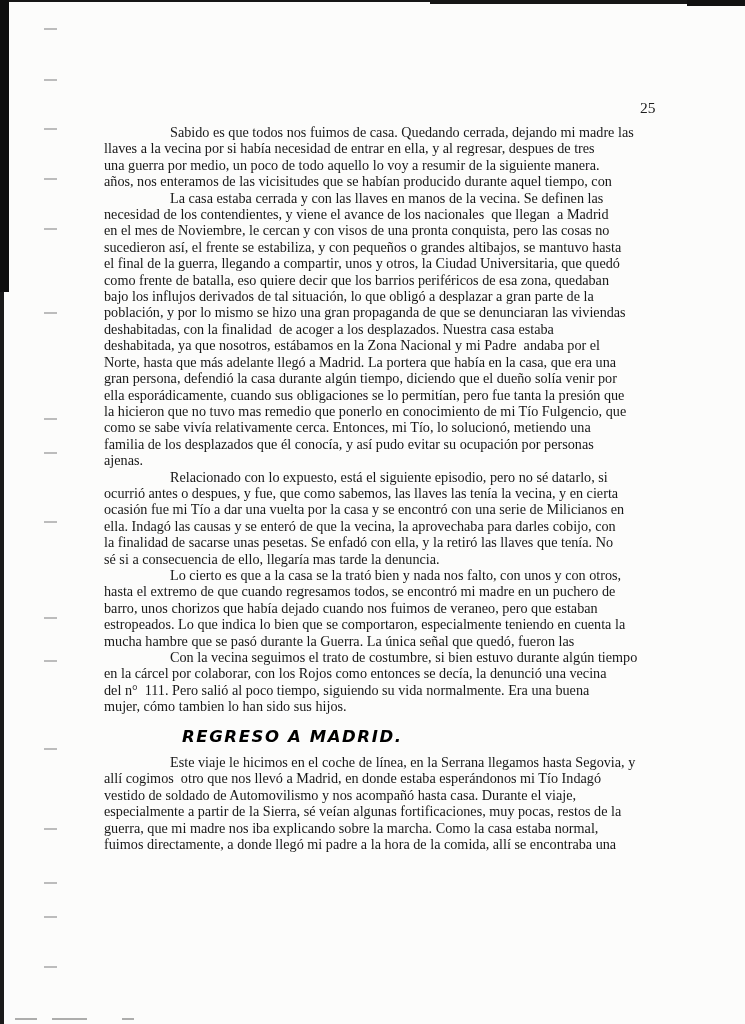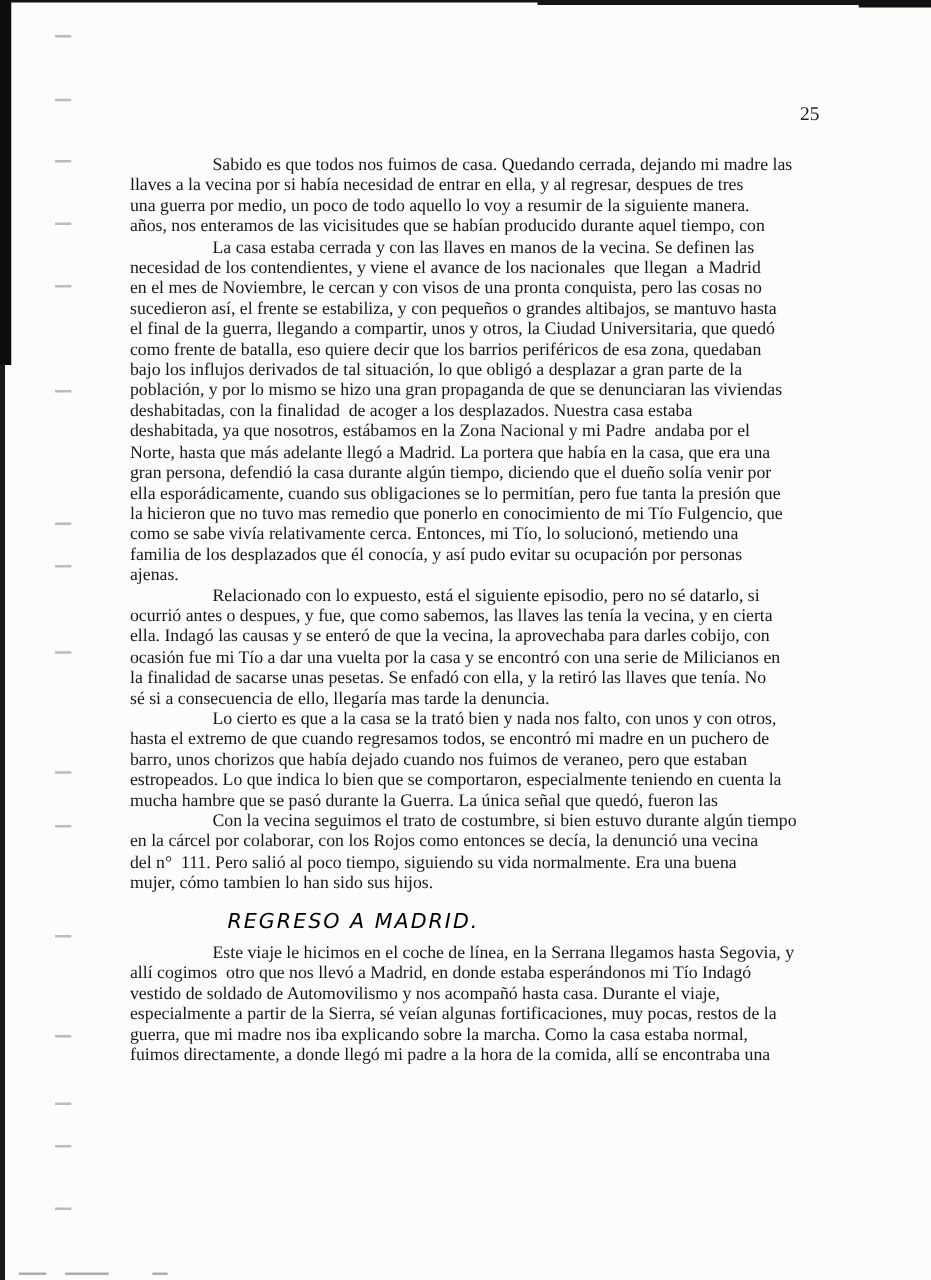--- a/index.html
+++ b/index.html
@@ -38,34 +38,34 @@
   }
   .margin-dash {
     position: absolute; left: 44px; width: 13px; height: 2px;
     background: #6f6f6f; opacity: 0.45;
   }
   .bottom-dash {
     position: absolute; height: 2px; background: #5d5d5d; opacity: 0.5;
   }
   
   .page-number {
-    position: absolute; top: 83px; left: 640px;
+    position: absolute; top: 99px; left: 640px;
     font-size: 15.5px; color: #1d1d1d;
   }
   .text-block {
     position: absolute; top: 124px; left: 104px; width: 600px;
     color: #171717;
     font-size: 14.2px;
     line-height: 16.4px;
   }
   .line { white-space: pre; }
   .line.first { padding-left: 66px; }
   .heading {
     font-family: "DejaVu Sans", sans-serif;
-    font-weight: normal;
+    font-weight: bold;
     font-style: italic;
     font-size: 16.5px;
     letter-spacing: 1.6px;
     color: #000;
     margin: 14px 0 9px 78px;
     white-space: pre;
   }
 </style>
 </head>
 <body>
@@ -123,22 +123,22 @@
         <div class="line">gran persona, defendió la casa durante algún tiempo, diciendo que el dueño solía venir por</div>
         <div class="line">ella esporádicamente, cuando sus obligaciones se lo permitían, pero fue tanta la presión que</div>
         <div class="line">la hicieron que no tuvo mas remedio que ponerlo en conocimiento de mi Tío Fulgencio, que</div>
         <div class="line">como se sabe vivía relativamente cerca. Entonces, mi Tío, lo solucionó, metiendo una</div>
         <div class="line">familia de los desplazados que él conocía, y así pudo evitar su ocupación por personas</div>
         <div class="line">ajenas.</div>
       </div>
       <div class="paragraph">
         <div class="line first">Relacionado con lo expuesto, está el siguiente episodio, pero no sé datarlo, si</div>
         <div class="line">ocurrió antes o despues, y fue, que como sabemos, las llaves las tenía la vecina, y en cierta</div>
+        <div class="line">ocasión fue mi Tío a dar una vuelta por la casa y se encontró con una serie de Milicianos en</div>
         <div class="line">ella. Indagó las causas y se enteró de que la vecina, la aprovechaba para darles cobijo, con</div>
-        <div class="line">ocasión fue mi Tío a dar una vuelta por la casa y se encontró con una serie de Milicianos en</div>
         <div class="line">la finalidad de sacarse unas pesetas. Se enfadó con ella, y la retiró las llaves que tenía. No</div>
         <div class="line">sé si a consecuencia de ello, llegaría mas tarde la denuncia.</div>
       </div>
       <div class="paragraph">
         <div class="line first">Lo cierto es que a la casa se la trató bien y nada nos falto, con unos y con otros,</div>
         <div class="line">hasta el extremo de que cuando regresamos todos, se encontró mi madre en un puchero de</div>
         <div class="line">barro, unos chorizos que había dejado cuando nos fuimos de veraneo, pero que estaban</div>
         <div class="line">estropeados. Lo que indica lo bien que se comportaron, especialmente teniendo en cuenta la</div>
         <div class="line">mucha hambre que se pasó durante la Guerra. La única señal que quedó, fueron las</div>
       </div>

